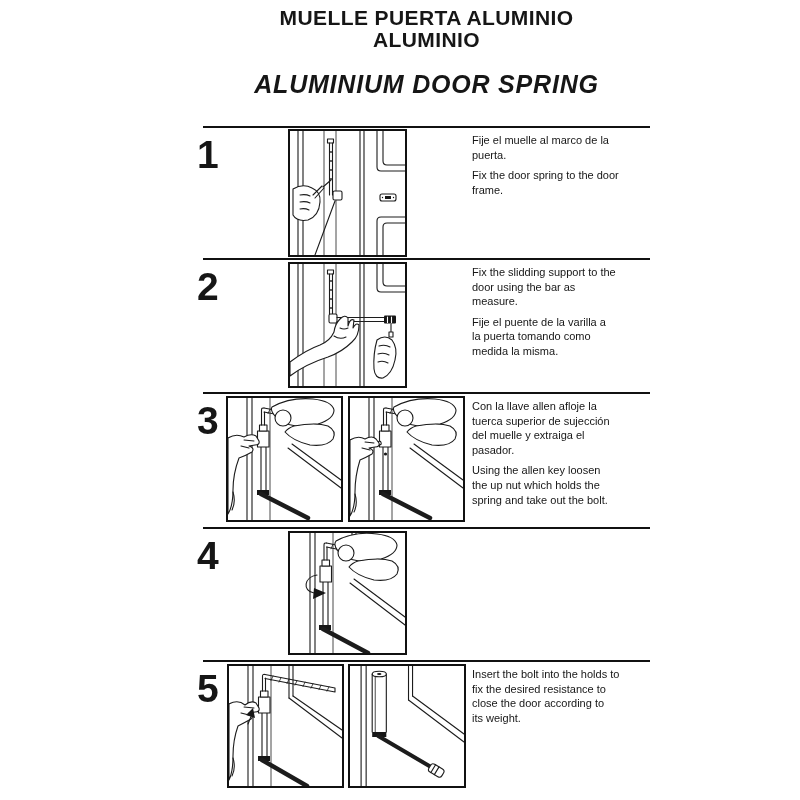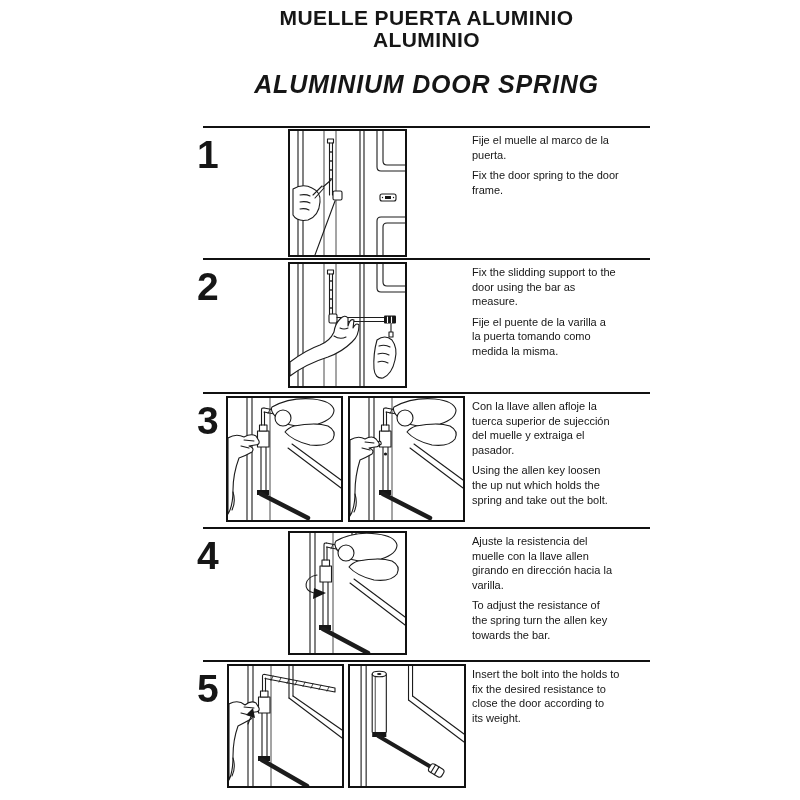--- a/index.html
+++ b/index.html
@@ -180,29 +180,20 @@
         <path class="thin" d="M43,11.3 L41,15.8 M49,12.5 L47,17 M55,13.8 L53,18.3 M61,15 L59,19.5 M67,16.2 L65,20.7 M73,17.4 L71,21.9 M79,18.7 L77,23.2 M85,19.9 L83,24.4"></path>
         <path class="f" d="M46,8 Q64,-2 87,1 Q105,3 107,12 Q107,21 91,26 L69,28 Q54,26 48,18 Q43,12 46,8 Z"></path>
         <path class="f" d="M68,28 Q90,24 102,28 Q111,33 107,41 Q101,49 84,47 Q67,43 59,34 Q62,30 68,28 Z"></path>
         <circle class="f" cx="56" cy="20" r="8"></circle>
         <path d="M27,42 C14,44 12,58 24,60"></path>
         <polygon class="dk" points="24,55 36,60 23,66"></polygon>
         <rect class="dk" x="29" y="92" width="12" height="5"></rect>
         <path class="bar" d="M33,96 L78,120"></path>
       </svg>
     </figure>
-    <div class="txt">
-      <p>Ajuste la resistencia del
-muelle con la llave allen
-girando en dirección hacia la
-varilla.</p>
-      <p>To adjust the resistance of
-the spring turn the allen key
-towards the bar.</p>
-    </div>
   </section>
 
   <section class="row" style="top:660px;height:140px">
     <div class="num">5</div>
     <figure class="fig" style="left:24px;top:2px;width:117px;height:124px">
       <svg viewBox="0 0 113 120" preserveAspectRatio="none">
         <path d="M19,0 V120 M24,0 V120"></path>
         <path class="thin" d="M42,0 V120"></path>
         <path d="M60,0 V32 M64,0 V30"></path>
         <path d="M60,32 L113,72 M64,30 L113,64"></path>

